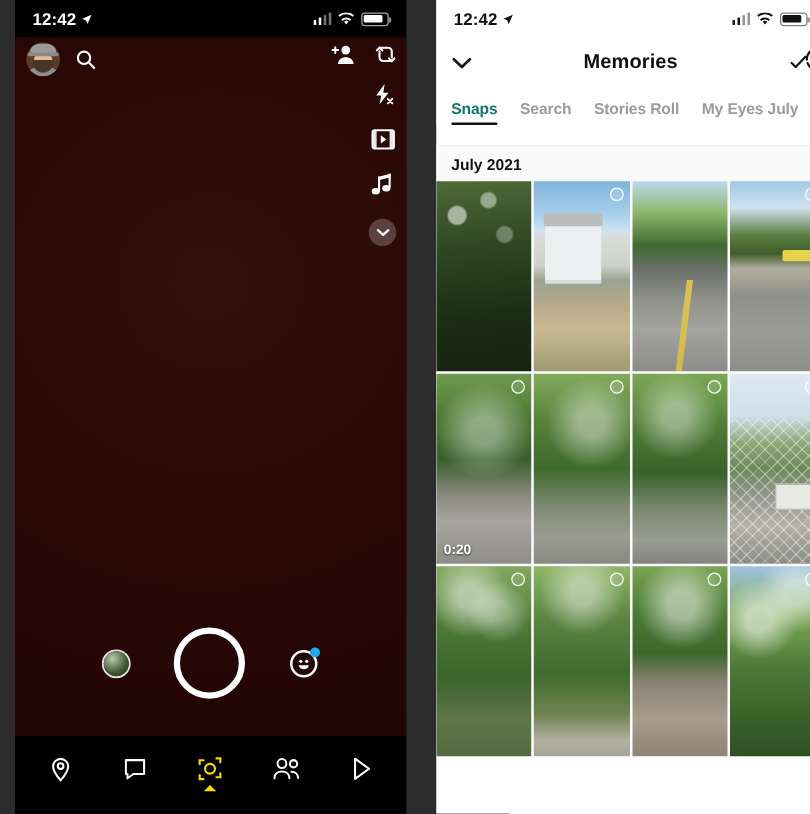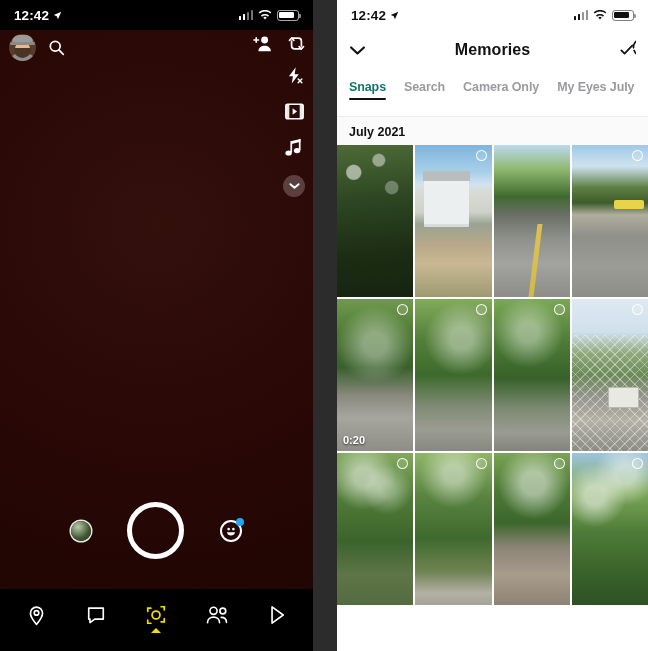--- a/index.html
+++ b/index.html
@@ -2,21 +2,21 @@
 <html><head>
 <meta charset="utf-8">
 <style>
   * { margin:0; padding:0; box-sizing:border-box; }
   html, body {
     width:648px; height:651px;
     background:#2c2c2c;
     font-family:"Liberation Sans", sans-serif;
     overflow:hidden;
   }
-  #root { position:relative; width:648px; height:570px; display:flex; }
+  #root { position:relative; width:648px; height:570px; display:flex;padding-left:12px; }
 
   
   .left-panel {
     position:relative; width:313px; height:651px;
     background:#000; overflow:hidden; flex:0 0 313px;
   }
   .viewfinder {
     position:absolute; left:0; top:30px; right:0; bottom:62px;
     background:
       radial-gradient(ellipse 150% 80% at 50% 35%, #33100c 0%, #2a0806 45%, #1d0503 100%);
@@ -443,21 +443,21 @@
           <path d="M19.4 8.2A9 9 0 1120 11" stroke-linecap="round"></path>
           <path d="M6.6 10.8l3.4 3.4 8.2-8.6" stroke-linecap="round" stroke-linejoin="round"></path>
         </svg>
       </div>
     </div>
 
 
     <div class="mem-tabs">
       <div class="mem-tab active">Snaps</div>
       <div class="mem-tab">Search</div>
-      <div class="mem-tab">Camera Only</div>
+      <div class="mem-tab">Stories Roll</div>
       <div class="mem-tab">My Eyes July</div>
     </div>
 
 
     <div class="month-head">July 2021</div>
 
     <div class="grid">
 
       <div class="cell ph-dense-tree"></div>
 

